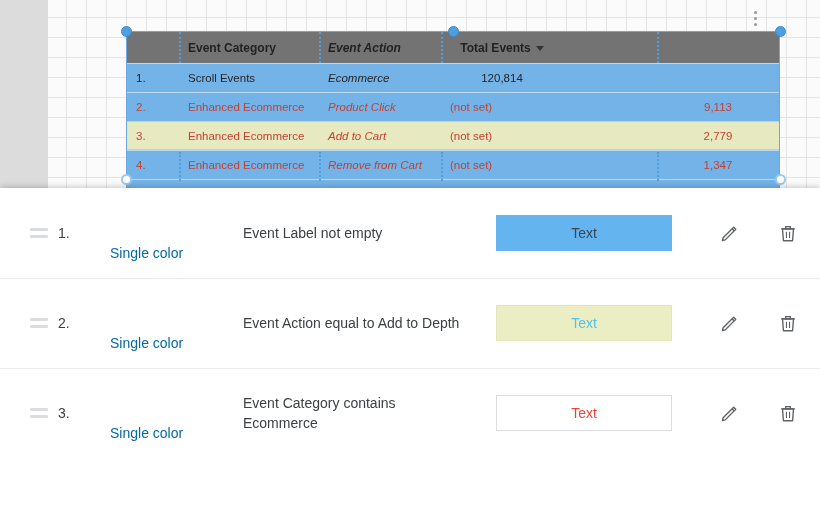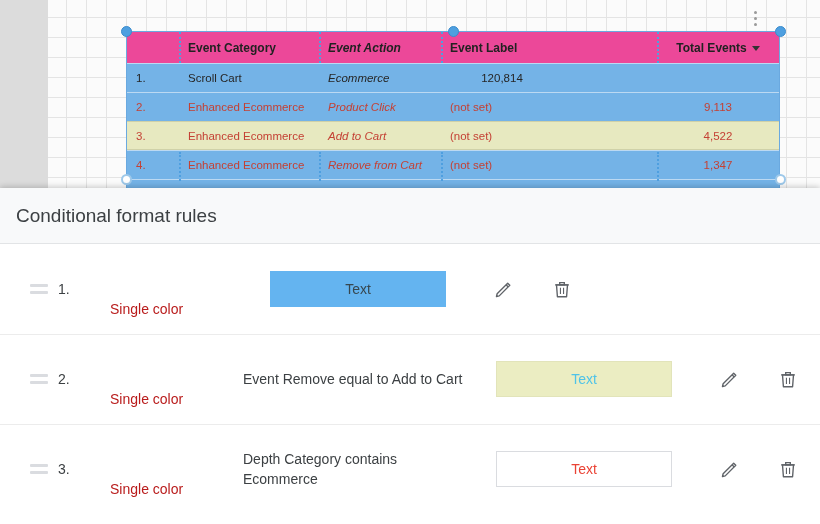--- a/index.html
+++ b/index.html
@@ -52,21 +52,21 @@
     background: #fff;
     font-size: 11.5px;
   }
   .rt-row {
     display: flex;
     height: 29px;
     align-items: center;
     position: relative;
   }
   .rt-head {
-    background: #ec4899;
+    background: #737373;
     height: 31px;
     font-weight: bold;
     color: #222;
     font-size: 12px;
   }
   .rt-body-row { border-top: 1px solid #bcd9f2; }
   .rt-blue  { background: #74b3e7; }
   .rt-yellow{ background: #e7e9c0; border-top: 1px solid #cfd1a8; border-bottom: 1px solid #cfd1a8; }
   .rt-c { padding: 0 9px; overflow: hidden; white-space: nowrap; }
   .c-num   { width: 52px; }
@@ -171,21 +171,21 @@
   .rule-index {
     width: 52px;
     flex: none;
     font-size: 14px;
     color: #3c4043;
   }
   .rule-type {
     width: 133px;
     flex: none;
     font-size: 14px;
-    color: #b91c1c;
+    color: #0369a1;
     margin-top: 40px;
   }
   .rule-desc {
     width: 226px;
     flex: none;
     font-size: 14px;
     color: #3c4043;
     line-height: 20px;
   }
   .swatch-wrap {
@@ -226,47 +226,46 @@
         <i></i>
         <i></i>
     </div>
 
     <div class="report-table">
 
       <div class="rt-row rt-head">
         <div class="rt-c c-num"></div>
         <div class="rt-c c-cat">Event Category</div>
         <div class="rt-c c-act">Event Action</div>
-        <div class="rt-c c-lab">Event Label</div>
         <div class="rt-c c-tot">
           <span>Total Events</span><span class="caret-down"></span>
         </div>
       </div>
 
       <div class="rt-row rt-body-row rt-blue">
         <div class="rt-c c-num txt-dark">1.</div>
-        <div class="rt-c c-cat txt-dark">Scroll Cart</div>
+        <div class="rt-c c-cat txt-dark">Scroll Events</div>
         <div class="rt-c c-act txt-dark">Ecommerce</div>
         <div class="rt-c c-tot txt-dark">120,814</div>
       </div>
 
       <div class="rt-row rt-body-row rt-blue">
         <div class="rt-c c-num txt-red">2.</div>
         <div class="rt-c c-cat txt-red">Enhanced Ecommerce</div>
         <div class="rt-c c-act txt-red">Product Click</div>
         <div class="rt-c c-lab txt-red">(not set)</div>
         <div class="rt-c c-tot txt-red">9,113</div>
       </div>
 
       <div class="rt-row rt-yellow">
         <div class="rt-c c-num txt-red">3.</div>
         <div class="rt-c c-cat txt-red">Enhanced Ecommerce</div>
         <div class="rt-c c-act txt-red">Add to Cart</div>
         <div class="rt-c c-lab txt-red">(not set)</div>
-        <div class="rt-c c-tot txt-red">4,522</div>
+        <div class="rt-c c-tot txt-red">2,779</div>
       </div>
 
       <div class="rt-row rt-body-row rt-blue">
         <div class="rt-c c-num txt-red">4.</div>
         <div class="rt-c c-cat txt-red">Enhanced Ecommerce</div>
         <div class="rt-c c-act txt-red">Remove from Cart</div>
         <div class="rt-c c-lab txt-red">(not set)</div>
         <div class="rt-c c-tot txt-red">1,347</div>
       </div>
 
@@ -290,33 +289,31 @@
 
     <div class="handle" style="left:121px; top:26px;"></div>
     <div class="handle" style="left:448px; top:26px;"></div>
     <div class="handle" style="left:775px; top:26px;"></div>
     <div class="handle hollow" style="left:121px; top:174px;"></div>
     <div class="handle hollow" style="left:775px; top:174px;"></div>
   </div>
 
   <div class="panel">
 
-    <div class="panel-header">
-      <div class="panel-title">Conditional format rules</div>
-    </div>
 
     <div class="panel-body">
 
       <div class="rule-row">
         <div class="drag-handle">
           <span></span>
             <span></span>
         </div>
         <div class="rule-index">1.</div>
         <div class="rule-type">Single color</div>
+        <div class="rule-desc">Event Label not empty</div>
         <div class="swatch-wrap">
           <div class="swatch" style="background:#64b4f0; color:#37474f; border-color:#64b4f0;">Text</div>
         </div>
         <div class="act-btn">
           <svg width="22" height="22" viewBox="0 0 24 24">
             <path d="M4.5 17.2 L16.0 5.7 l2.3 2.3 L6.8 19.5 L3.8 20.2 Z" fill="none" stroke="#5f6368" stroke-width="1.5" stroke-linejoin="round"></path>
             <path d="M14.3 7.4 L16.6 9.7" fill="none" stroke="#5f6368" stroke-width="1.5"></path>
           </svg>
         </div>
         <div class="act-btn">
@@ -329,21 +326,21 @@
         </div>
       </div>
 
       <div class="rule-row">
         <div class="drag-handle">
           <span></span>
             <span></span>
         </div>
         <div class="rule-index">2.</div>
         <div class="rule-type">Single color</div>
-        <div class="rule-desc">Event Remove equal to Add to Cart</div>
+        <div class="rule-desc">Event Action equal to Add to Depth</div>
         <div class="swatch-wrap">
           <div class="swatch" style="background:#ebedc2; color:#4fc3e8; border-color:#e2e4ba;">Text</div>
         </div>
         <div class="act-btn">
           <svg width="22" height="22" viewBox="0 0 24 24">
             <path d="M4.5 17.2 L16.0 5.7 l2.3 2.3 L6.8 19.5 L3.8 20.2 Z" fill="none" stroke="#5f6368" stroke-width="1.5" stroke-linejoin="round"></path>
             <path d="M14.3 7.4 L16.6 9.7" fill="none" stroke="#5f6368" stroke-width="1.5"></path>
           </svg>
         </div>
         <div class="act-btn">
@@ -356,21 +353,21 @@
         </div>
       </div>
 
       <div class="rule-row">
         <div class="drag-handle">
           <span></span>
             <span></span>
         </div>
         <div class="rule-index">3.</div>
         <div class="rule-type">Single color</div>
-        <div class="rule-desc">Depth Category contains Ecommerce</div>
+        <div class="rule-desc">Event Category contains Ecommerce</div>
         <div class="swatch-wrap">
           <div class="swatch" style="background:#ffffff; color:#ea4335; border-color:#dadce0;">Text</div>
         </div>
         <div class="act-btn">
           <svg width="22" height="22" viewBox="0 0 24 24">
             <path d="M4.5 17.2 L16.0 5.7 l2.3 2.3 L6.8 19.5 L3.8 20.2 Z" fill="none" stroke="#5f6368" stroke-width="1.5" stroke-linejoin="round"></path>
             <path d="M14.3 7.4 L16.6 9.7" fill="none" stroke="#5f6368" stroke-width="1.5"></path>
           </svg>
         </div>
         <div class="act-btn">

